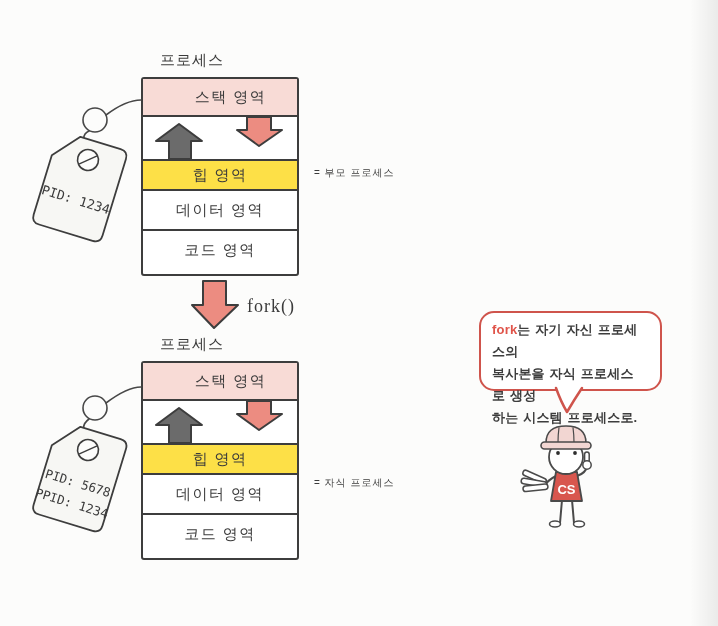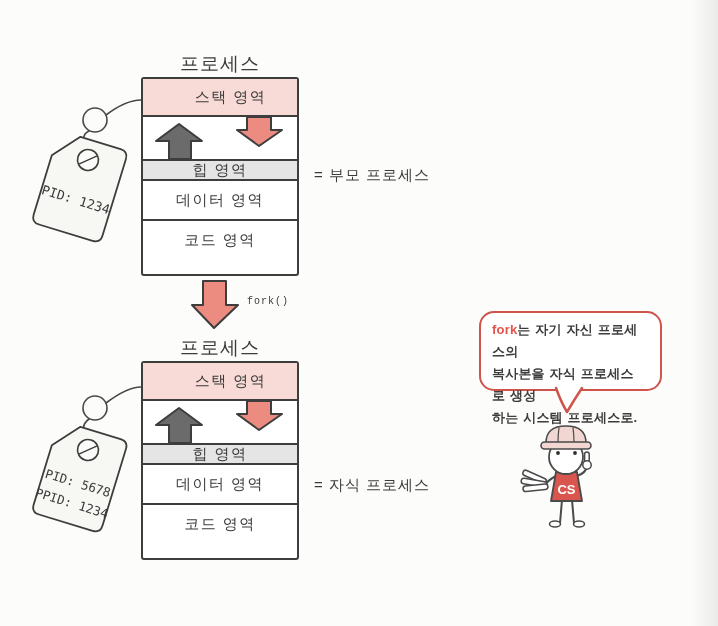--- a/index.html
+++ b/index.html
@@ -10,46 +10,46 @@
     color:#3b3b3b;
   }
   .abs{position:absolute;}
   .edge-shade{
     right:0; top:0; width:28px; height:100%;
     background:linear-gradient(to right, rgba(0,0,0,0), rgba(0,0,0,0.07));
     pointer-events:none;
   }
   
   .proc-title{
-    width:120px; text-align:center; font-size:19px; letter-spacing:1px;
+    width:120px; text-align:left; font-size:15px; letter-spacing:1px;
     color:#3b3b3b;
   }
   
   .mem-box{
     width:158px; height:199px; box-sizing:border-box;
     border:2px solid #3d3d3d; border-radius:3px; background:#fff;
   }
   .region{
     position:relative; box-sizing:border-box;
     display:flex; align-items:center; justify-content:center;
     border-bottom:2px solid #3d3d3d;
     font-size:15px; letter-spacing:1.5px;
   }
   .r-stack{height:38px; background:#f8dbd6;padding-left:21px;}
   .r-gap{height:42px; background:#ffffff; border-bottom:none; overflow:visible;}
-  .r-heap{height:22px; background:#e5e5e5; border-top:2px solid #3d3d3d;}
+  .r-heap{height:32px; background:#fde047; border-top:2px solid #3d3d3d;font-family:Liberation Serif, serif;}
   .r-data{height:40px; background:#fff;}
   .r-code{height:39px; background:#fff; border-bottom:none;}
   .gap-svg{position:absolute; left:0; top:0;}
   
-  .annotation{font-size:15px; letter-spacing:1px; white-space:nowrap;}
+  .annotation{font-size:10px; letter-spacing:1px; white-space:nowrap;}
   
   .fork-label{
-    font-family:Liberation Mono, monospace;
-    font-size:10px; letter-spacing:1px;
+    font-family:Liberation Serif, serif;
+    font-size:18px; letter-spacing:1px;
   }
   
   .bubble{
     box-sizing:border-box; width:183px; height:80px;
     background:#fff; border:2.5px solid #cf544c; border-radius:15px;
     padding:6px 16px 0 11px;
     font-size:13px; font-weight:bold; line-height:22px;
     color:#3d3d3d; letter-spacing:0.2px; word-spacing:1px;
   }
   .bubble .hl{color:#e0544a;}

